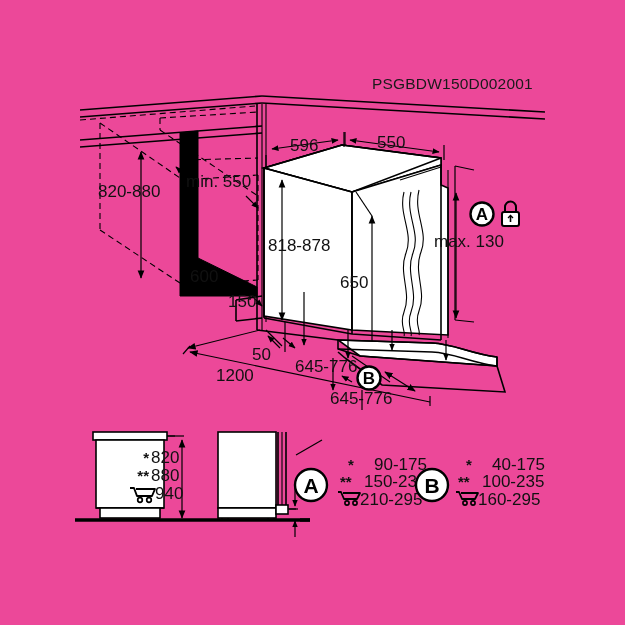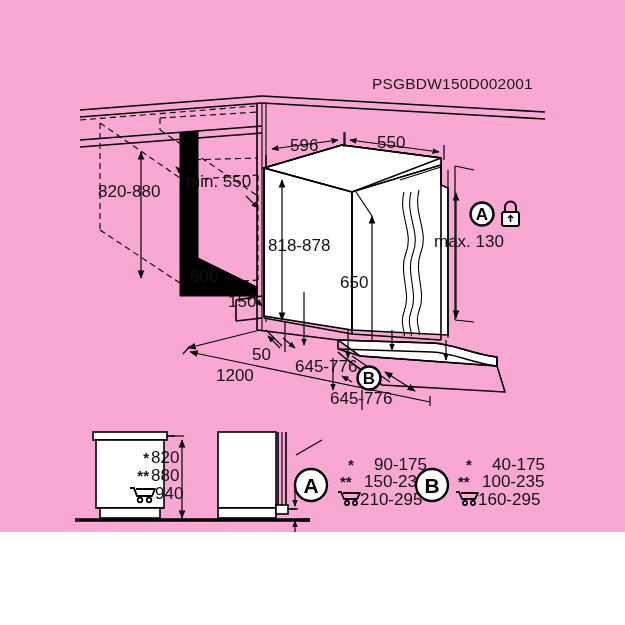--- a/index.html
+++ b/index.html
@@ -7,22 +7,22 @@
     margin: 0;
     padding: 0;
     background: #ffffff;
   }
   body {
     font-family: "Liberation Sans", sans-serif;
   }
   #sheet {
     position: relative;
     width: 625px;
-    height: 532px;
-    background: #f9a8d4;
+    height: 625px;
+    background: #ec4899;
     overflow: hidden;
   }
   #sheet svg {
     position: absolute;
     left: 0;
     top: 0;
     display: block;
   }
   .dim-text {
     font-family: "Liberation Sans", sans-serif;

